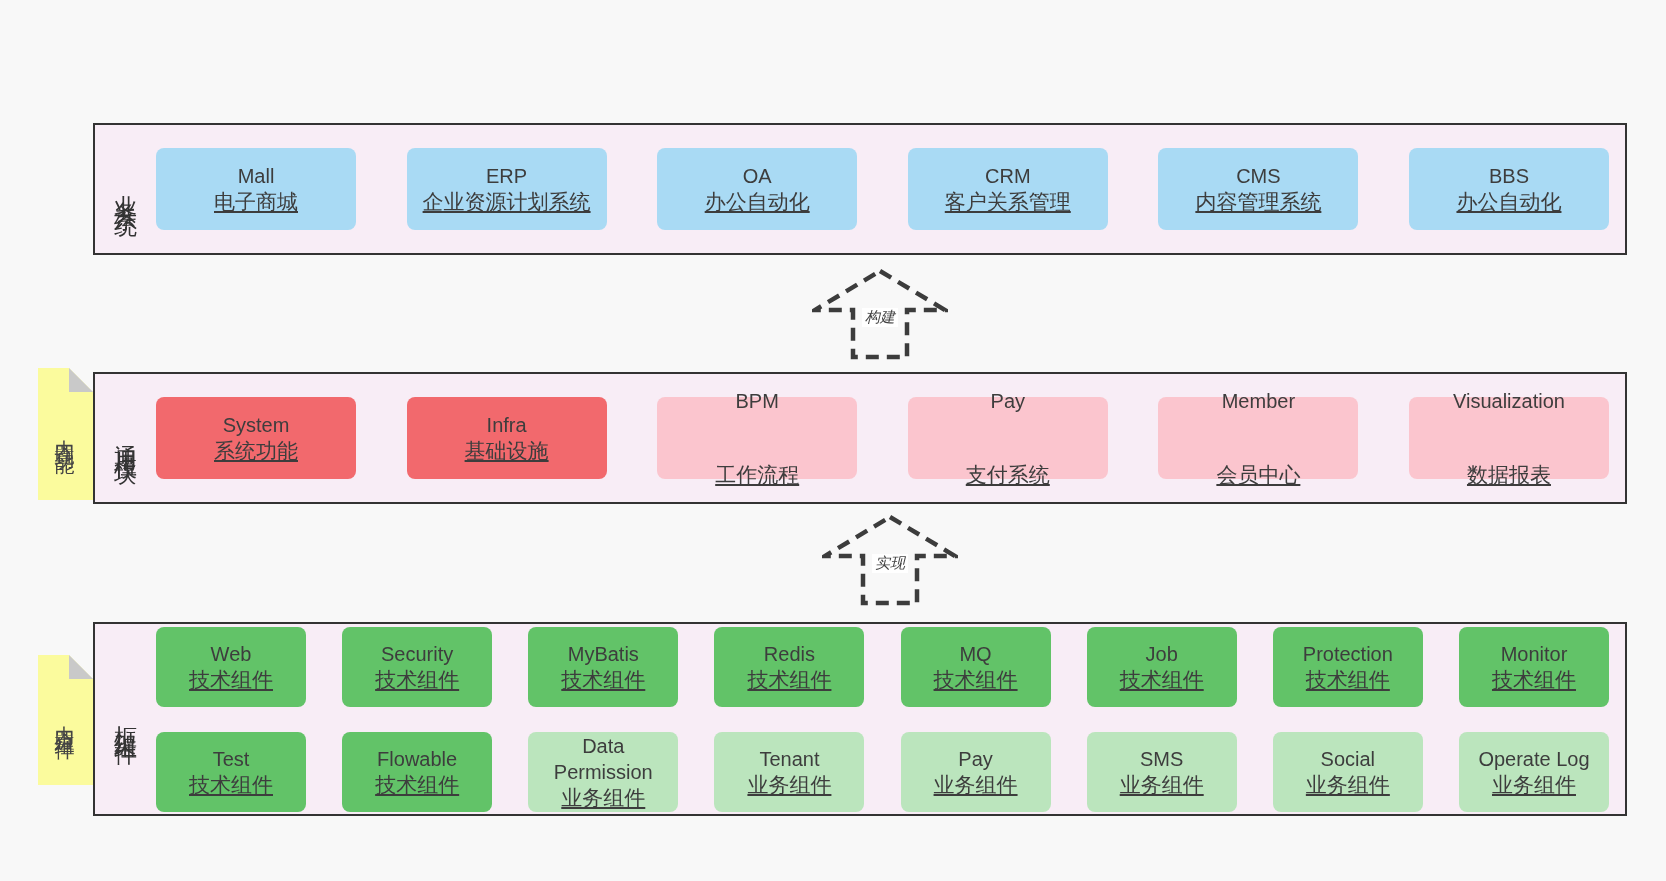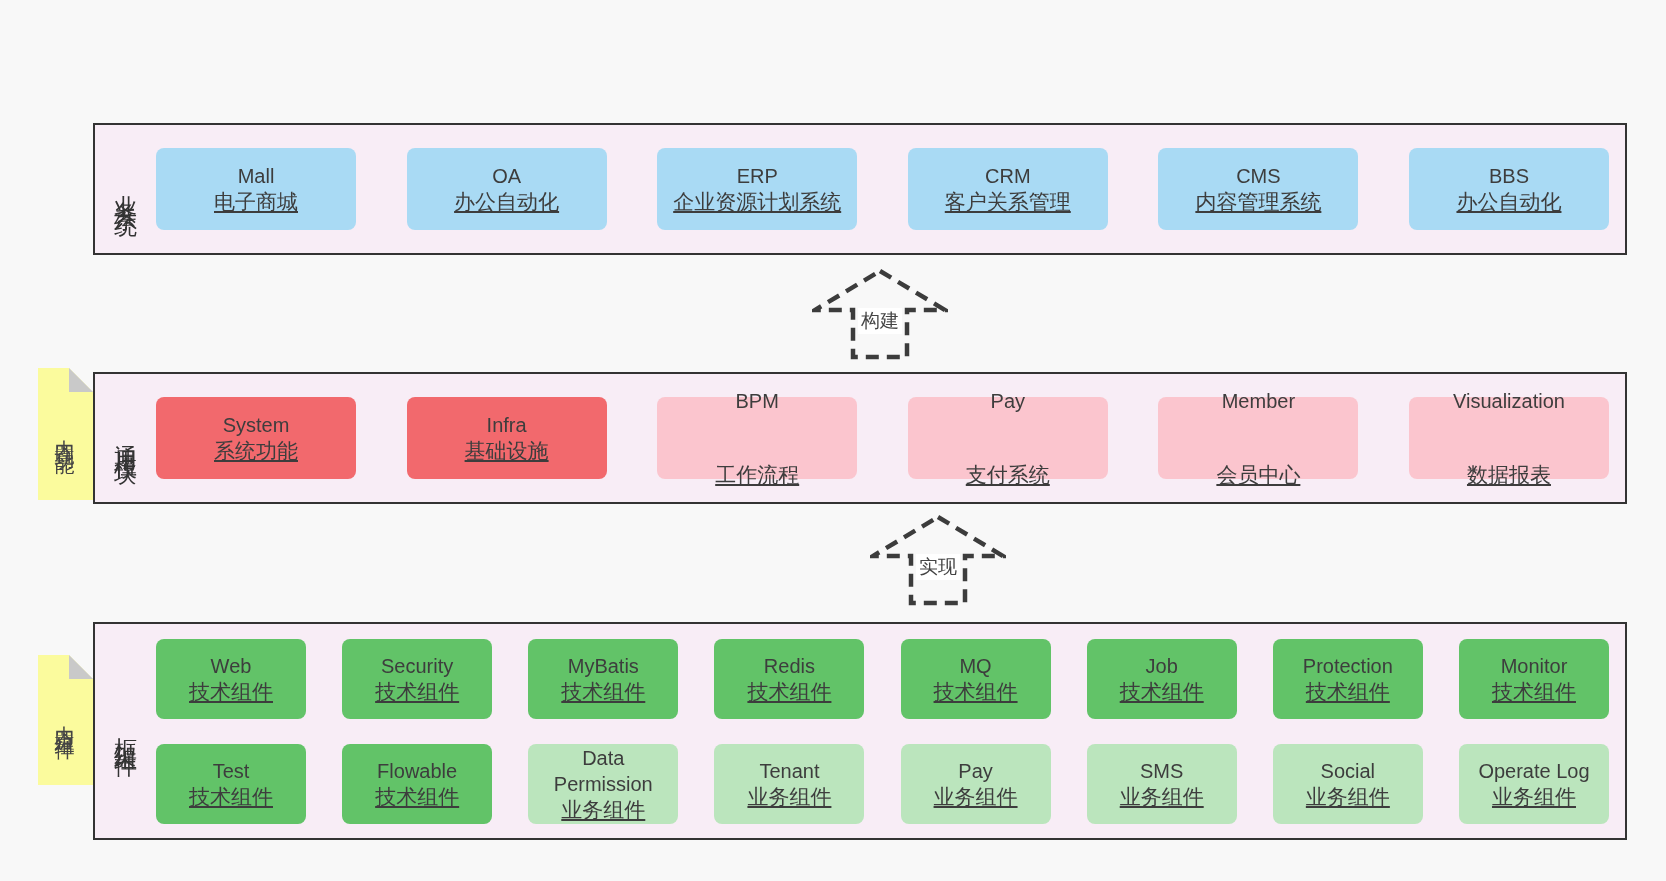--- a/index.html
+++ b/index.html
@@ -20,21 +20,21 @@
     box-sizing:border-box;
     background:var(--band-bg,#f8edf6);
     border:2px solid var(--band-border,#333);
     border-radius:0;
     display:flex;
     align-items:center;
     z-index:1;
   }
   .band-1{top:123px;height:132px;}
   .band-2{top:372px;height:132px;}
-  .band-3{top:622px;height:218px;}
+  .band-3{top:622px;height:194px;}
   .vlabel{
     flex:none;
     margin:0 10px 0 16px;
     writing-mode:vertical-rl;
     text-orientation:upright;
     font-size:23px;
     letter-spacing:6px;
     color:#333;
     white-space:nowrap;
   }
@@ -102,31 +102,32 @@
     background:var(--note-fold,#c9c9c9);
     clip-path:polygon(0 0,100% 100%,0 100%);
   }
   
   .arrow{
     position:absolute;
     width:136px;height:92px;
     z-index:1;
   }
   .arrow-1{left:812px;top:268px;}
-  .arrow-2{left:870px;top:514px;}
+  .arrow-2{left:822px;top:514px;}
   .arrow svg{display:block;}
   .arrow .alabel{
     position:absolute;
     left:50%;top:40px;
     transform:translateX(-50%);
     background:#ffffff;
     padding:0 3px;
-    font-size:19px;
+    font-size:15px;
     color:#444;
     white-space:nowrap;
+    font-style:italic;
   }
 </style>
 </head>
 <body>
 
 <div class="stage">
 
   <div class="note note-1">
     <div class="fold">
       <div class="cut"></div>
@@ -144,26 +145,26 @@
   </div>
 
   <div class="band band-1">
     <div class="vlabel">业务系统</div>
     <div class="boxes-row">
         <div class="box box-lg variant-blue">
           <div class="t">Mall</div>
           <div class="s">电子商城</div>
         </div>
         <div class="box box-lg variant-blue">
+          <div class="t">ERP</div>
+          <div class="s">企业资源计划系统</div>
+        </div>
+        <div class="box box-lg variant-blue">
           <div class="t">OA</div>
           <div class="s">办公自动化</div>
-        </div>
-        <div class="box box-lg variant-blue">
-          <div class="t">ERP</div>
-          <div class="s">企业资源计划系统</div>
         </div>
         <div class="box box-lg variant-blue">
           <div class="t">CRM</div>
           <div class="s">客户关系管理</div>
         </div>
         <div class="box box-lg variant-blue">
           <div class="t">CMS</div>
           <div class="s">内容管理系统</div>
         </div>
         <div class="box box-lg variant-blue">

